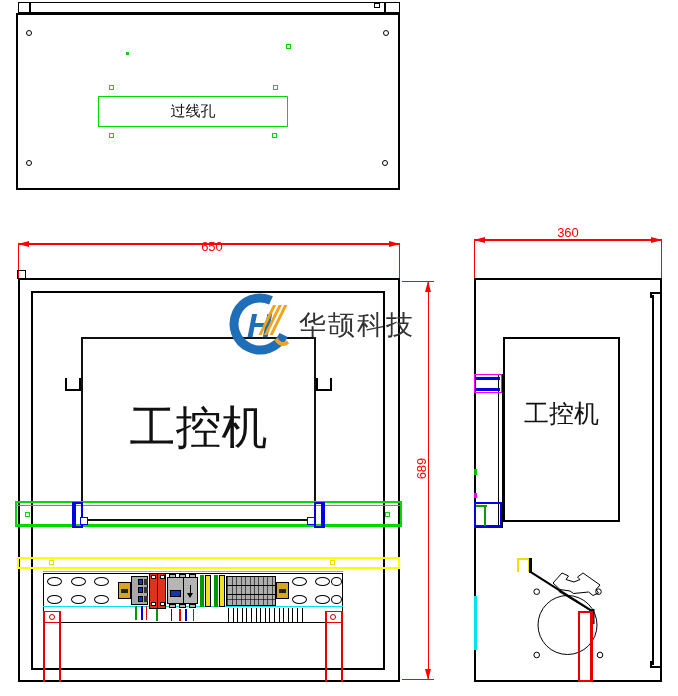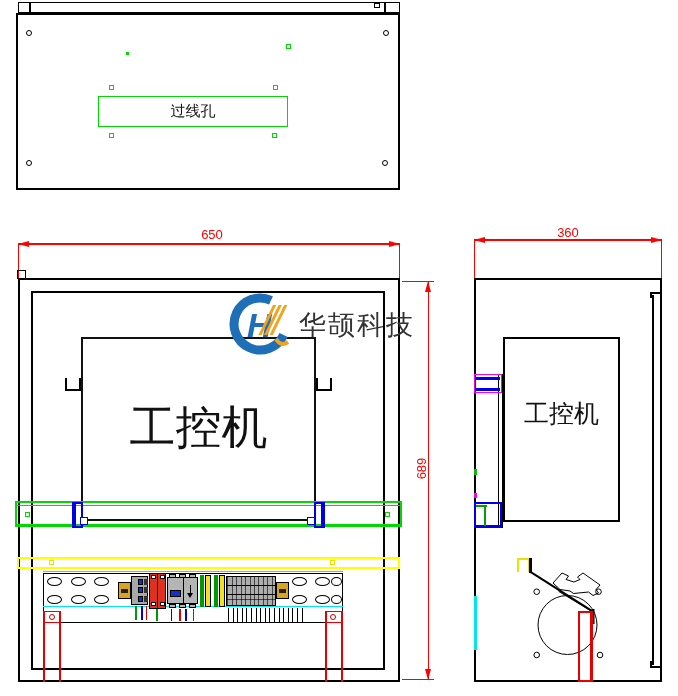--- a/index.html
+++ b/index.html
@@ -47,21 +47,21 @@
     </div>
   </div>
 
   <div>
 
     <div class="a red" style="left:18px;top:243px;width:382px;height:1.6px;"></div>
     <div class="arr arrL" style="left:18px;top:240.5px;"></div>
     <div class="arr arrR" style="left:389px;top:240.5px;"></div>
     <div class="a red" style="left:17.5px;top:243px;width:1.4px;height:36px;"></div>
     <div class="a red" style="left:399px;top:243px;width:1.4px;height:36px;"></div>
-    <div class="dimtxt" style="left:182px;top:228px;width:60px;">650</div>
+    <div class="dimtxt" style="left:182px;top:240px;width:60px;">650</div>
 
     <div class="a" style="left:17px;top:270px;width:9px;height:9px;border:1.5px solid #000;"></div>
     <div class="a" style="left:18px;top:278px;width:382px;height:404px;border:2.4px solid #000;"></div>
     <div class="a" style="left:31px;top:291px;width:354px;height:379px;border:2px solid #000;"></div>
 
     <div class="a" style="left:81px;top:337px;width:235px;height:184px;border:2px solid #111;">
       <div class="cjk-serif" style="margin-top:58px;text-align:center;font-size:46px;">工控机</div>
     </div>
     <div class="a" style="left:65px;top:378px;width:16px;height:13px;border:2px solid #000;border-top:none;"></div>
     <div class="a" style="left:316px;top:378px;width:16px;height:13px;border:2px solid #000;border-top:none;"></div>

